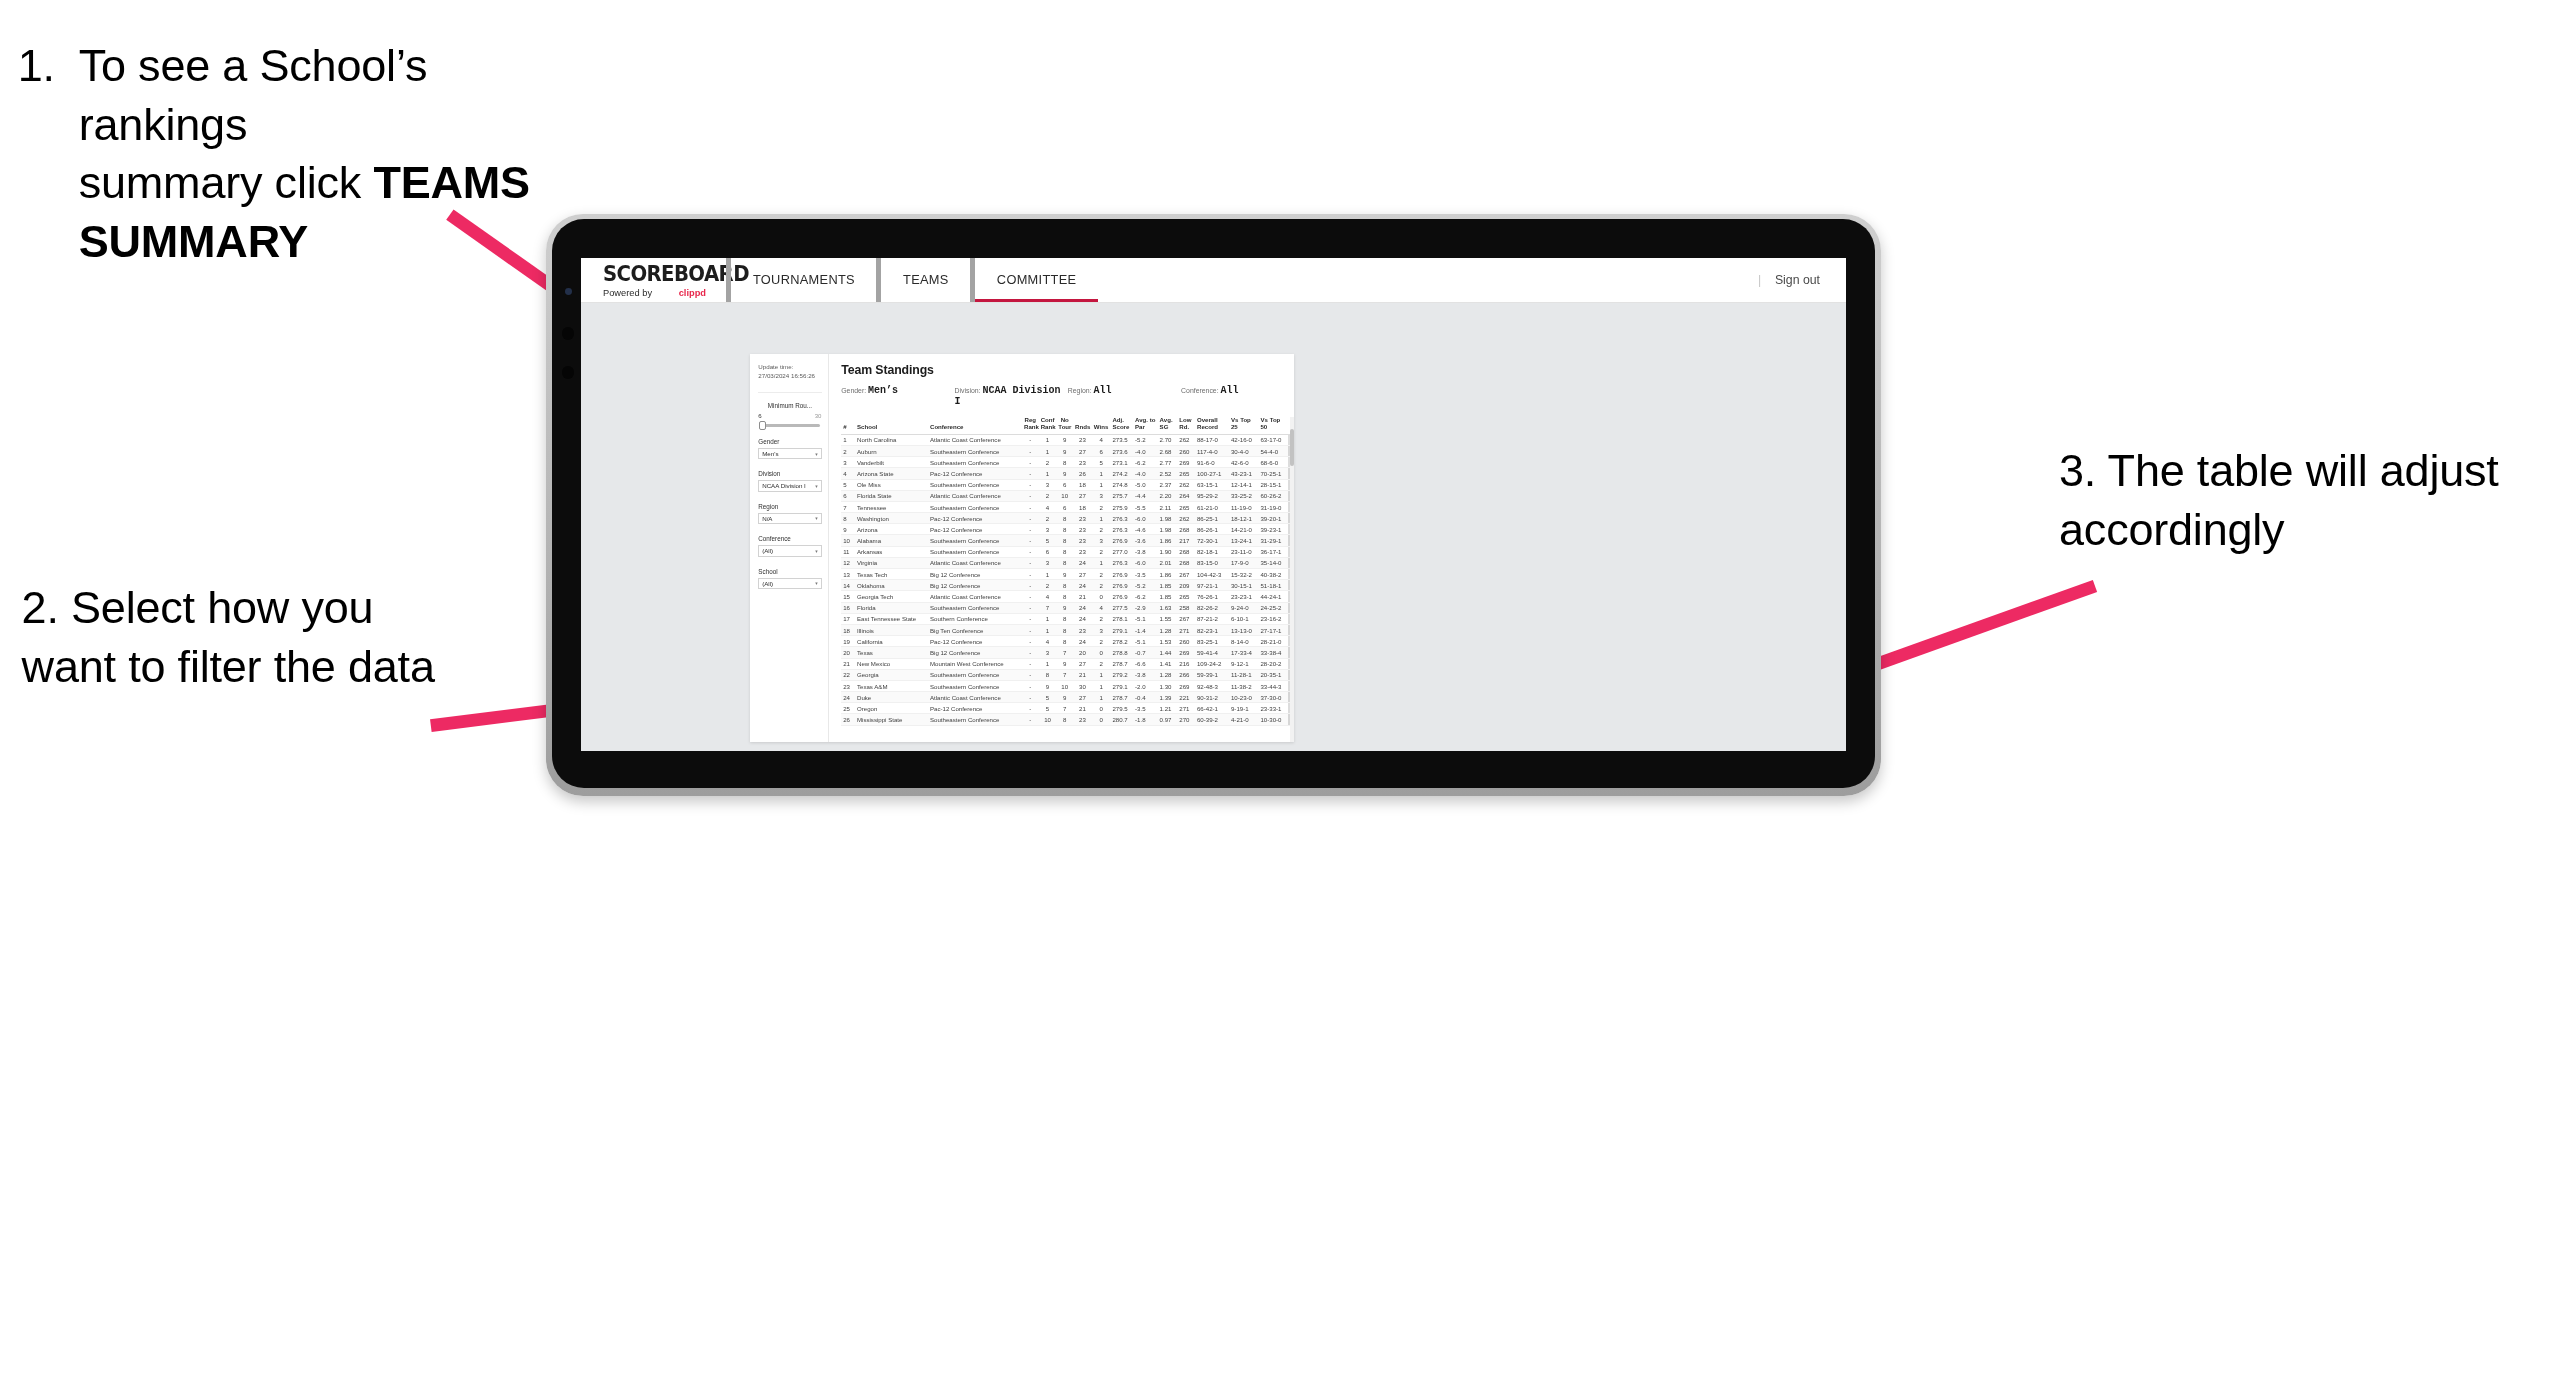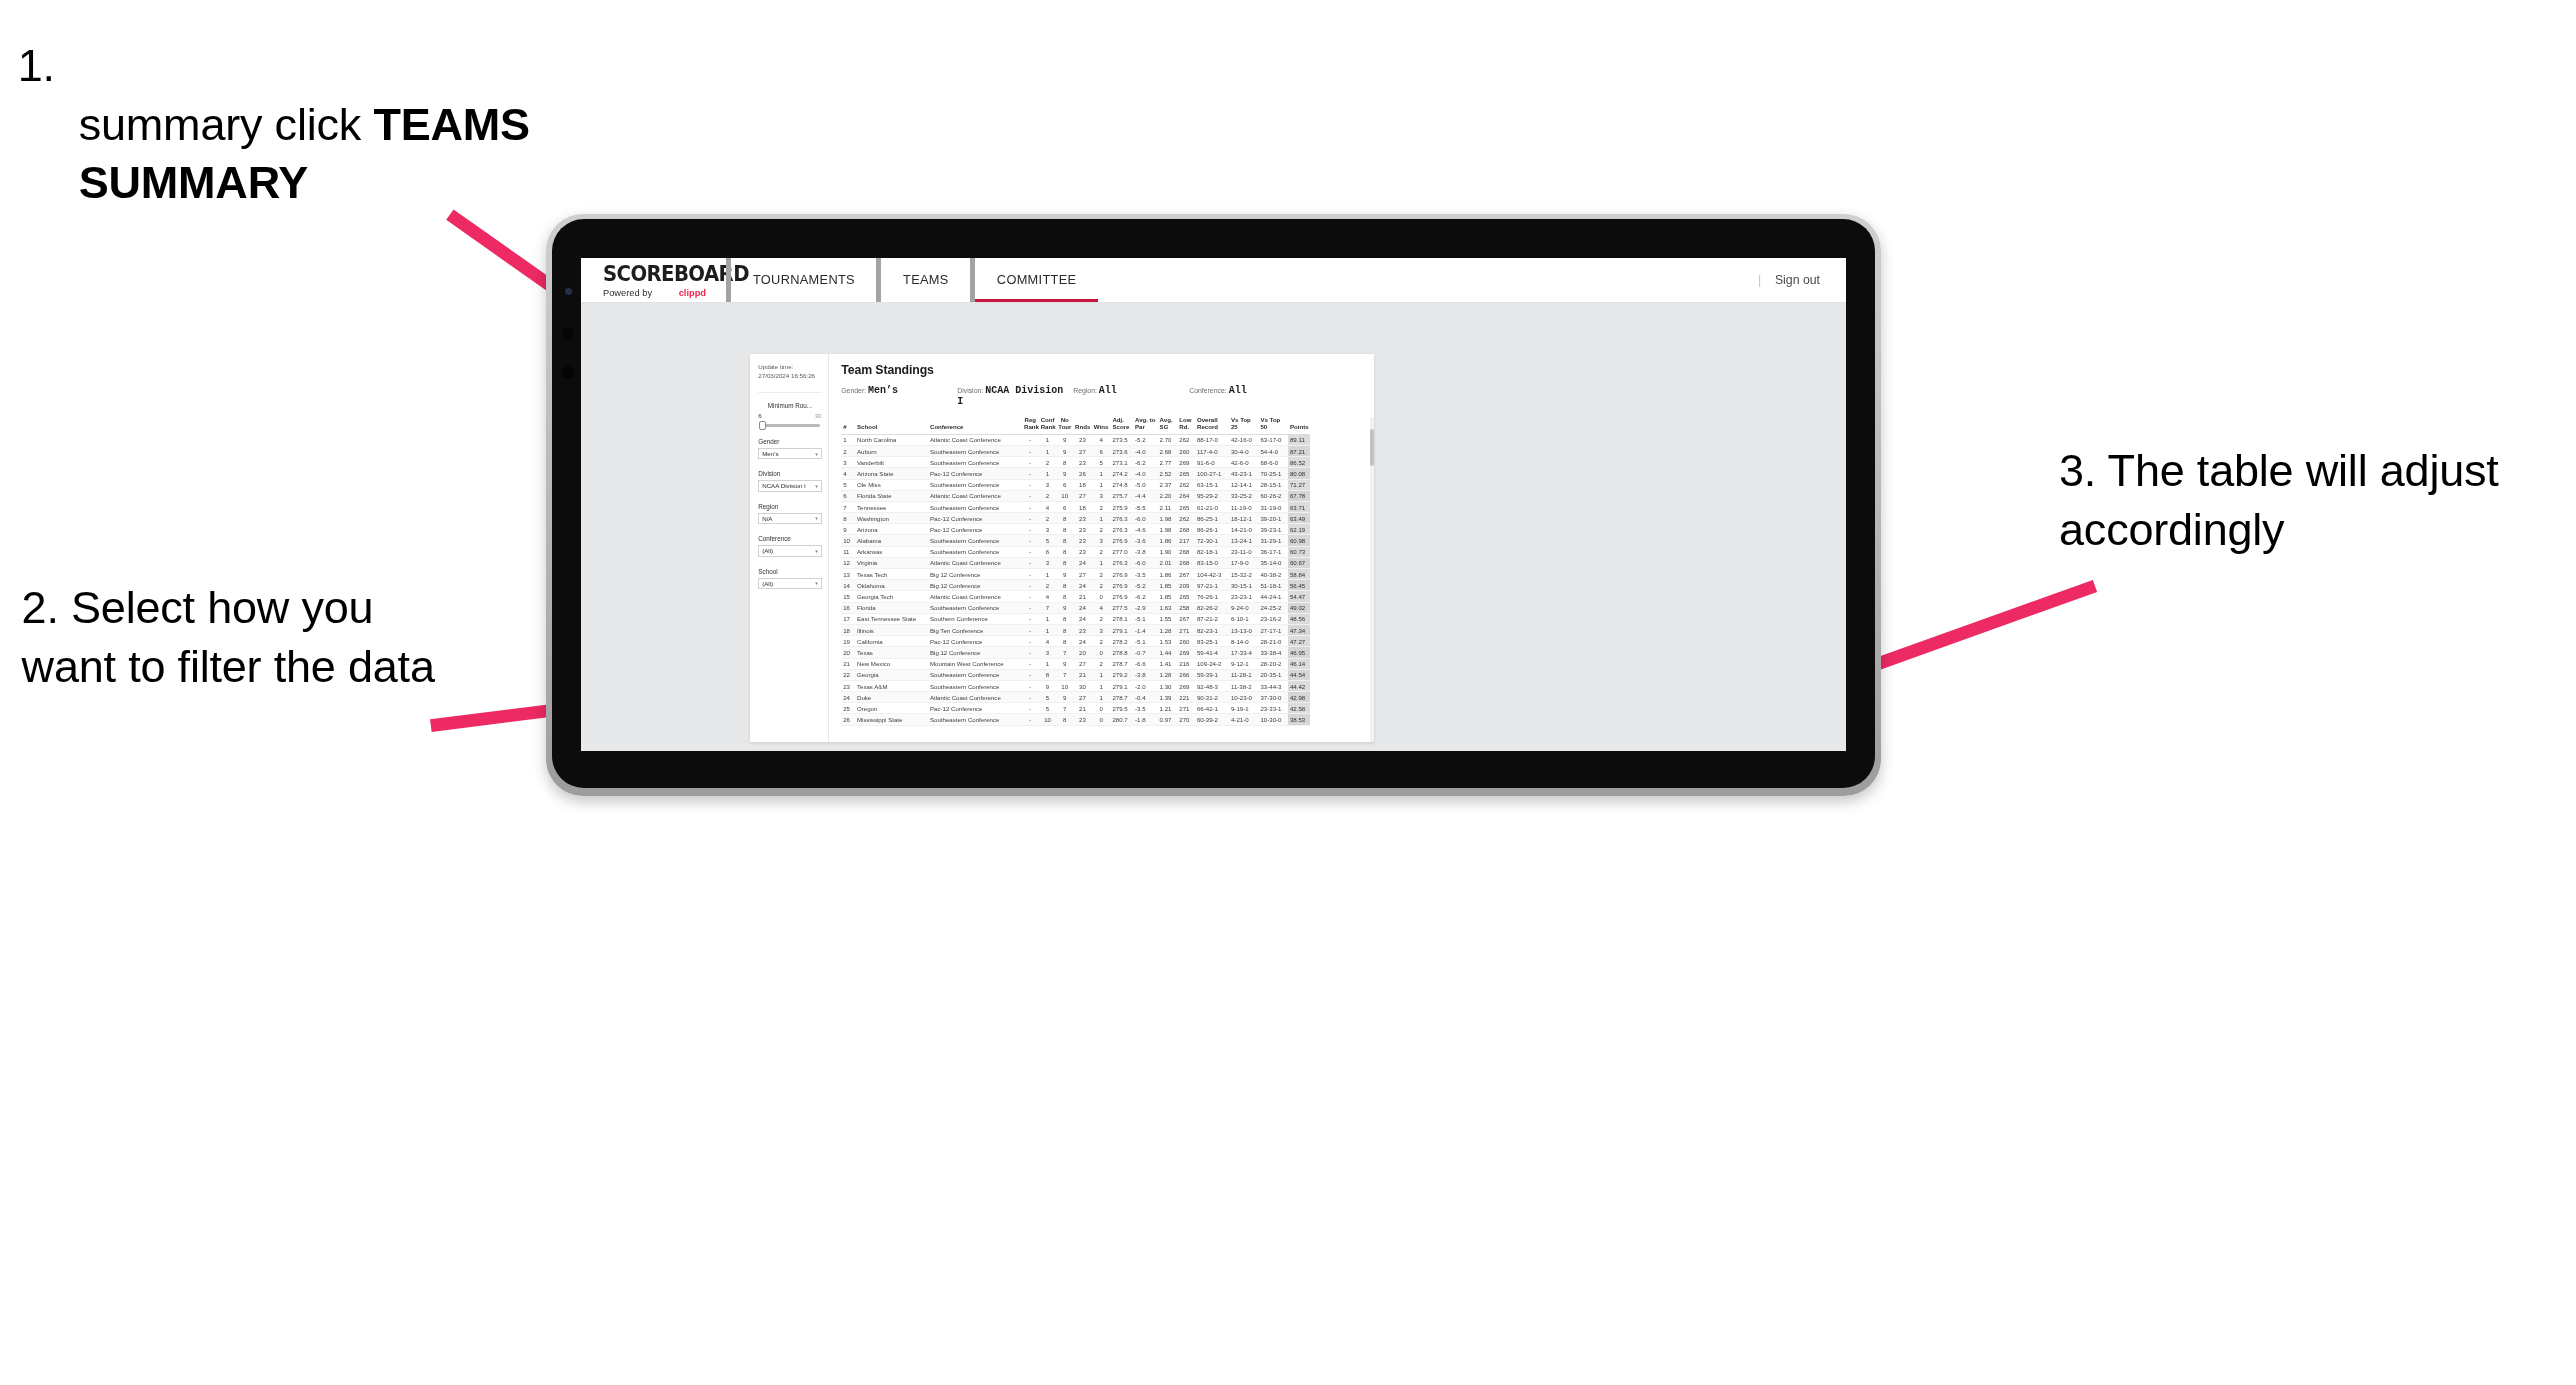--- a/index.html
+++ b/index.html
@@ -96,21 +96,21 @@
     height: 31px; background:#fff; display:flex; align-items:center;
     padding-left: 21.6px; gap: 29.5px; border-bottom:1px solid #dedede;
   }
   .sub-item { font-size: 11.3px; color:#343434; letter-spacing:0.2px; }
   .sub-item.active { color:#e8486d; }
 
   
   #workspace { position:relative; height: calc(100% - 77px); background:#e6e8ea; }
 
   #viz-card {
-    position:absolute; left: 169px; top: 51px; width: 624px; height: 388px;
+    position:absolute; left: 169px; top: 51px; width: 544px; height: 388px;
     background:#fff; box-shadow: 0 1px 2.9px rgba(0,0,0,0.13);
     display:flex; flex-direction:column;
   }
   #viz-body { display:flex; flex:1; min-height:0; }
 
   
   #filters {
     width: 79px; border-right:1px solid #e8e8e8; padding: 8.8px 6.9px 0 7.9px;
     font-size: 5.9px; color:#3b3b3b;
   }
@@ -185,21 +185,21 @@
   }
 </style>
 </head>
 <body>
 
 <div id="stage">
 
   <div class="annot" id="annot-1">
     <span class="num">1.</span>
     <span class="body">
-      <br>
+      <span>To see a School’s rankings</span><br>
       <span>summary click </span><b>TEAMS</b><br>
       <b>SUMMARY</b>
     </span>
   </div>
 
   <div class="annot" id="annot-2">2. Select how you want to filter the data</div>
 
   <div class="annot" id="annot-3">3. The table will adjust accordingly</div>
 
   <svg class="arrow-svg" style="left:442px; top:197px; width:265px; height:157px;" viewBox="0 0 270 160">

